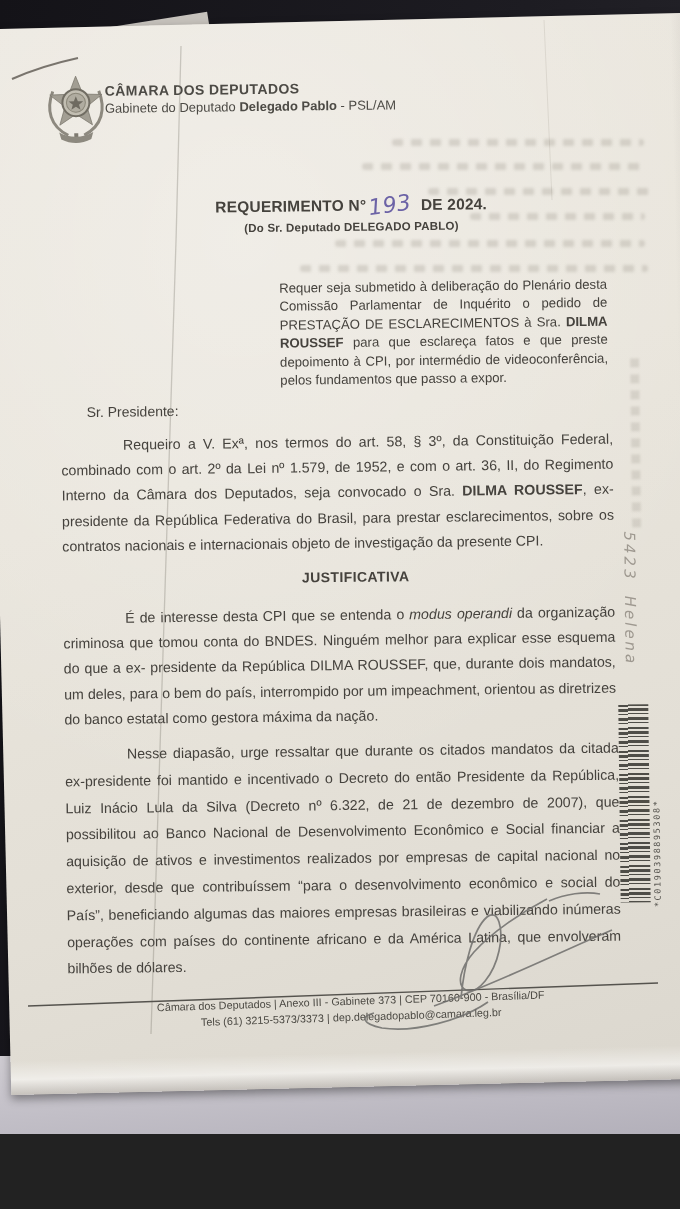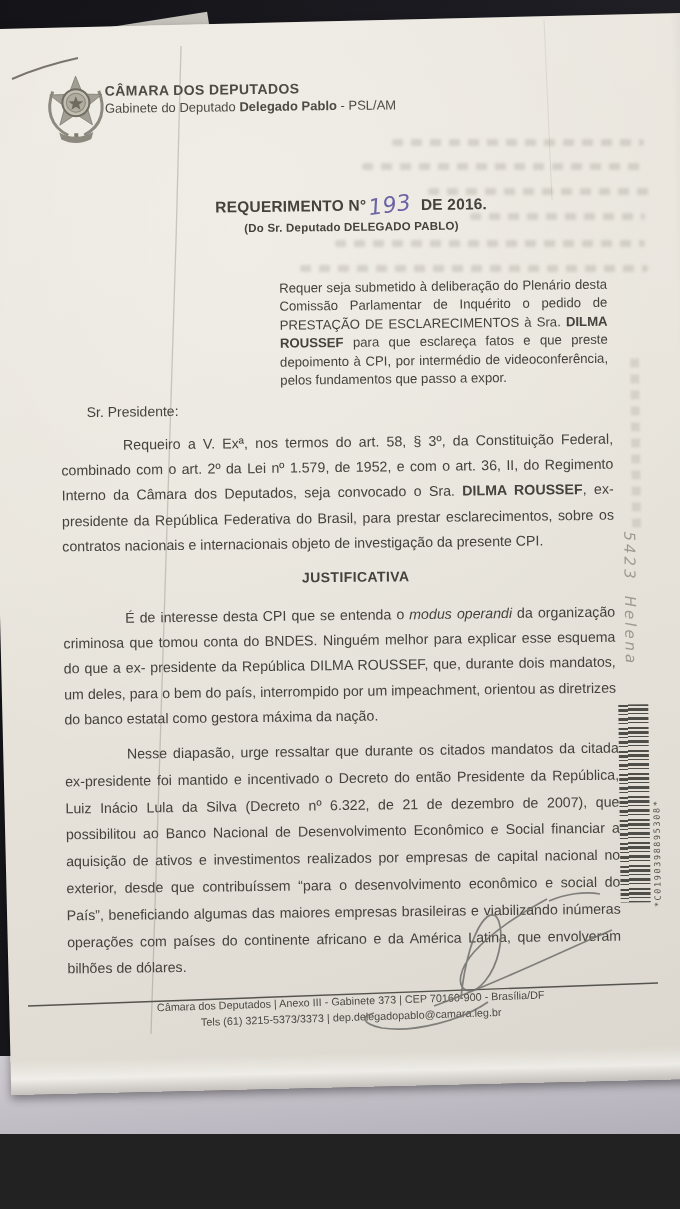--- a/index.html
+++ b/index.html
@@ -108,21 +108,21 @@
         <rect x="35" y="64" width="4" height="9" fill="#7e7a70"></rect>
         <path d="M20,63 C30,69 44,69 54,63 L52,70 C42,75 32,75 22,70 Z" fill="#8d897f"></path>
       </svg>
     </div>
     <div class="abs" style="left:110px;top:80px;width:430px;">
       <div class="header-org">CÂMARA DOS DEPUTADOS</div>
       <div class="header-office"><span>Gabinete do Deputado </span><span class="b">Delegado Pablo</span><span> - PSL/AM</span></div>
     </div>
 
     <div class="abs title-line" style="left:130px;top:191px;width:450px;">
-      <span>REQUERIMENTO N°</span><span class="hand-number" style="color:#6c63a6;">193</span><span>DE 2016.</span>
+      <span>REQUERIMENTO N°</span><span class="hand-number" style="color:#6c63a6;">193</span><span>DE 2024.</span>
     </div>
     <div class="abs byline" style="left:130px;top:221px;width:450px;">(Do Sr. Deputado DELEGADO PABLO)</div>
 
     <div class="abs summary" style="left:282px;top:279px;width:328px;"><span>Requer seja submetido à deliberação do Plenário desta Comissão Parlamentar de Inquérito o pedido de PRESTAÇÃO DE ESCLARECIMENTOS à Sra. </span><span class="b">DILMA ROUSSEF</span><span> para que esclareça fatos e que preste depoimento à CPI, por intermédio de videoconferência, pelos fundamentos que passo a expor.</span></div>
 
     <div class="abs salutation" style="left:88px;top:401px;">Sr. Presidente:</div>
 
     <div class="abs para" style="left:62px;top:430px;width:552px;"><span>Requeiro a V. Exª, nos termos do art. 58, § 3º, da Constituição Federal, combinado com o art. 2º da Lei nº 1.579, de 1952, e com o art. 36, II, do Regimento Interno da Câmara dos Deputados, seja convocado o Sra. </span><span class="b">DILMA ROUSSEF</span><span>, ex-presidente da República Federativa do Brasil, para prestar esclarecimentos, sobre os contratos nacionais e internacionais objeto de investigação da presente CPI.</span></div>
 
     <div class="abs section-heading" style="left:130px;top:569px;width:450px;">JUSTIFICATIVA</div>

